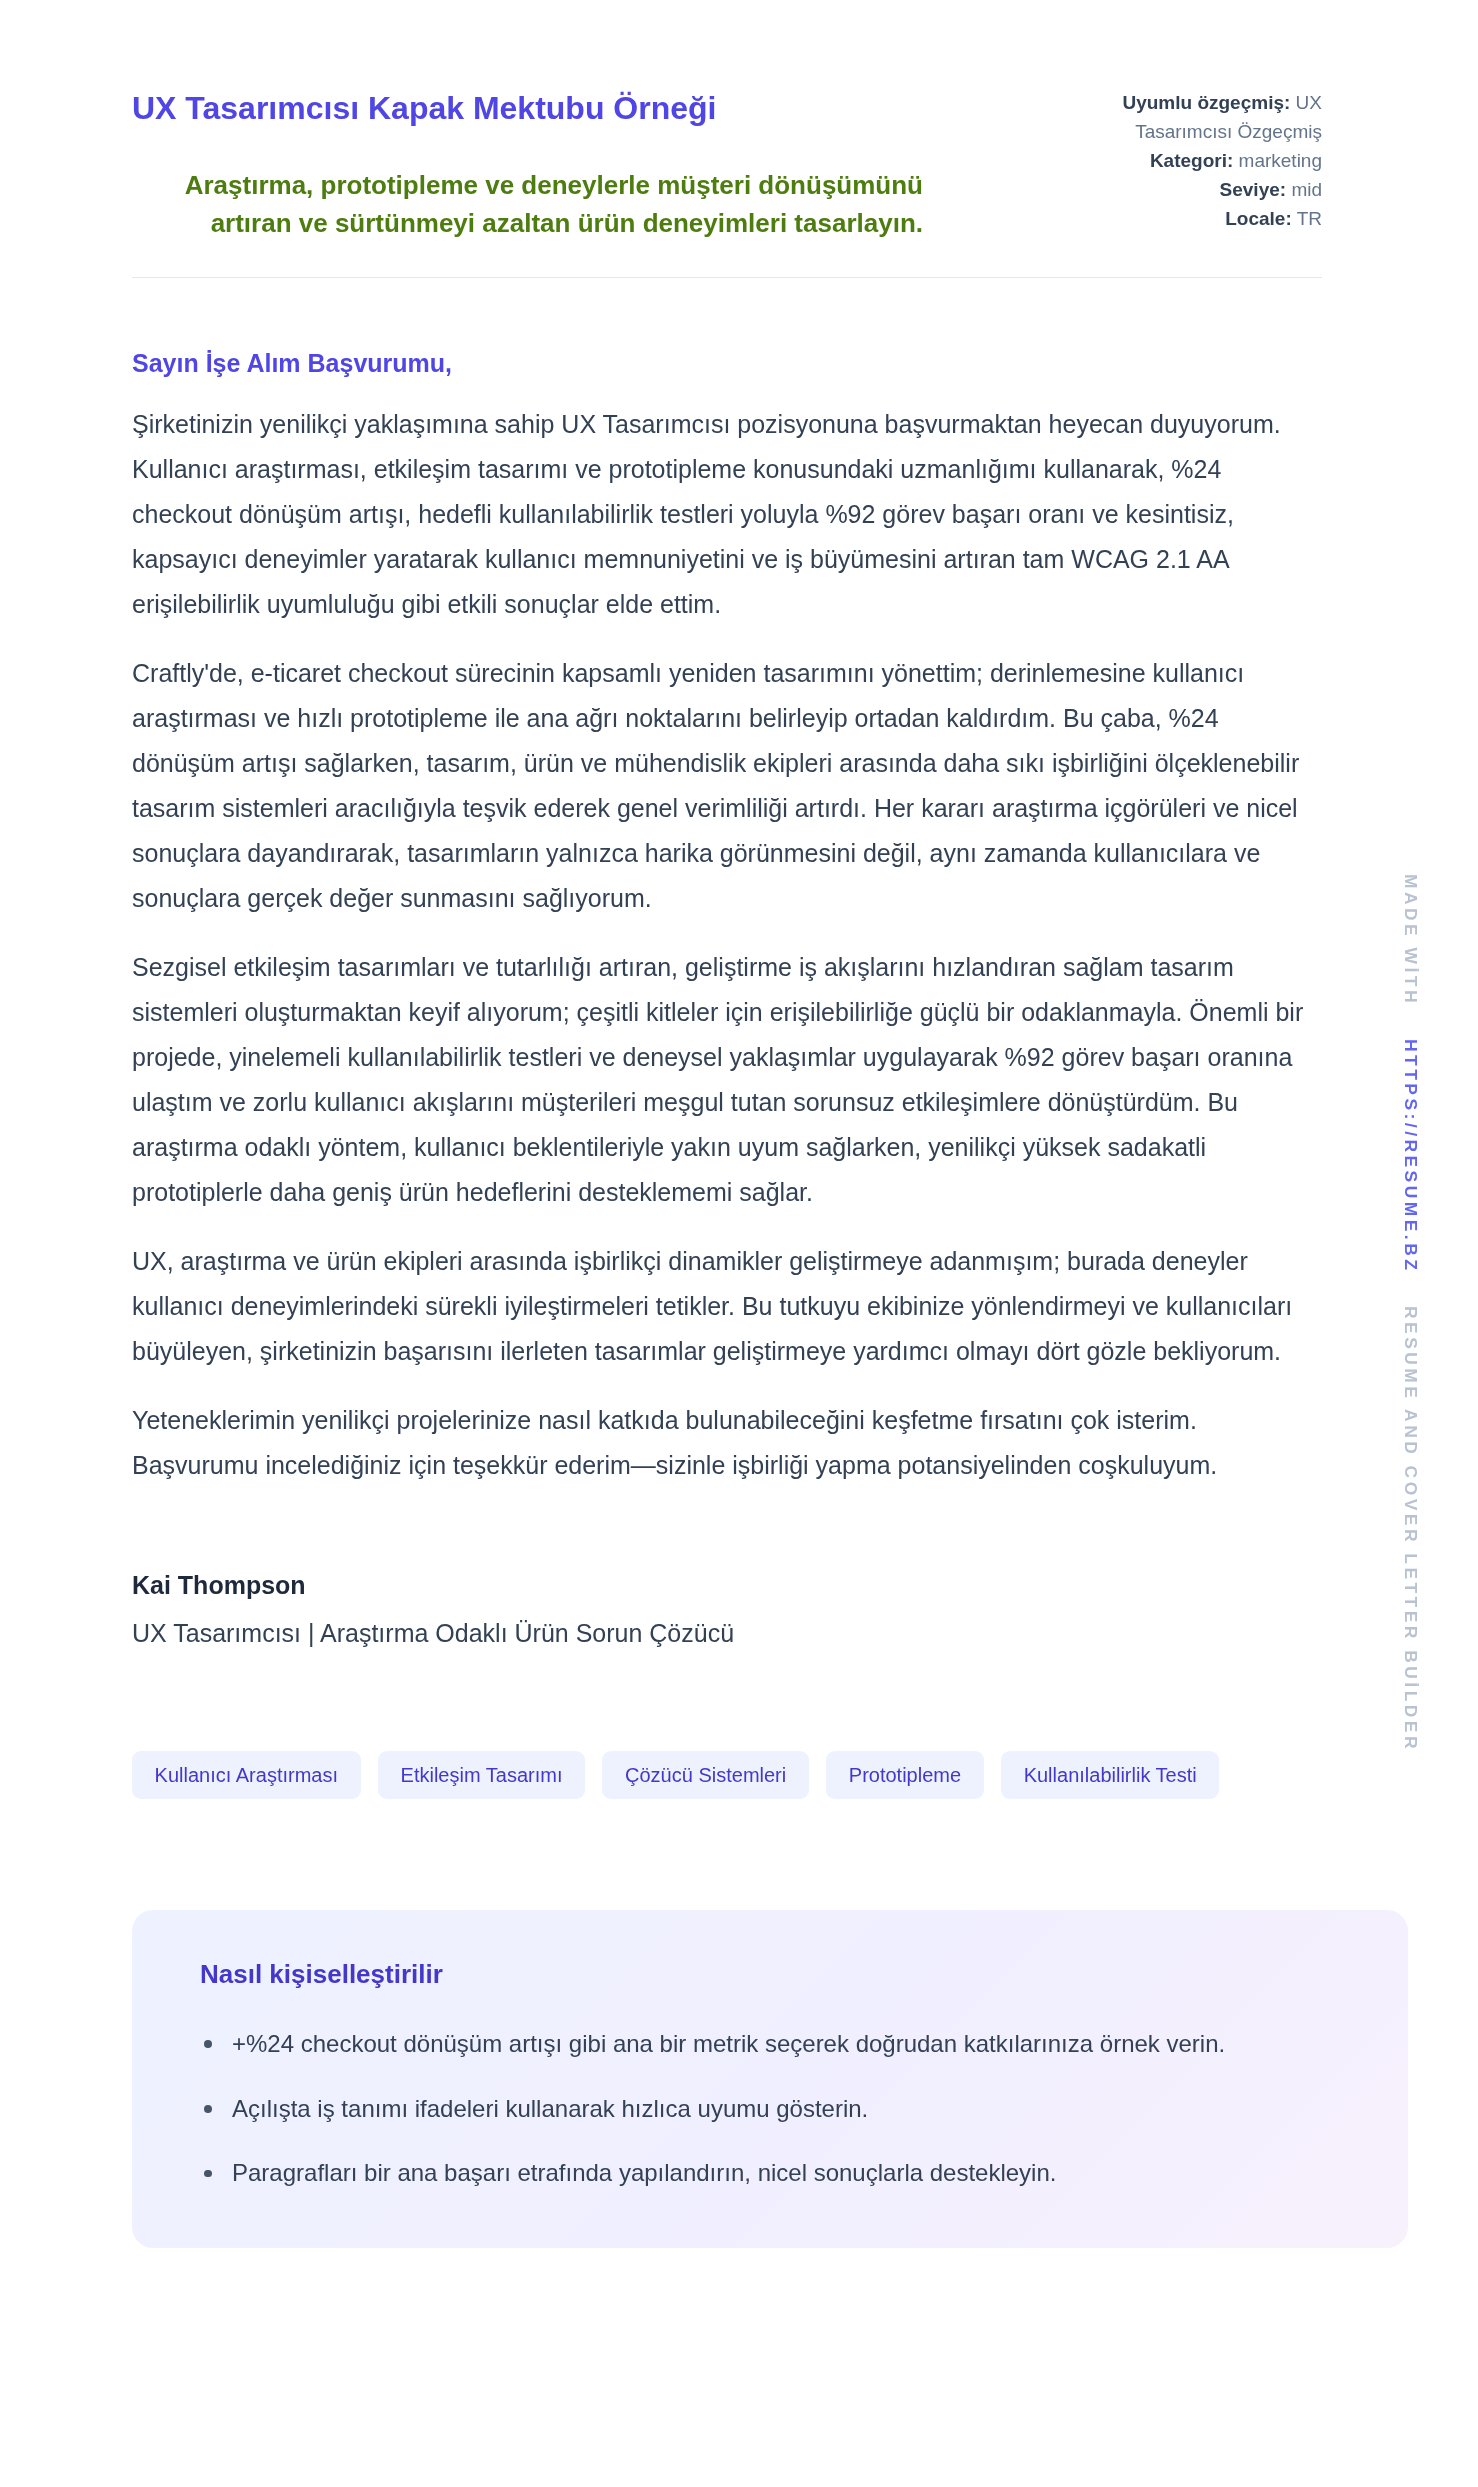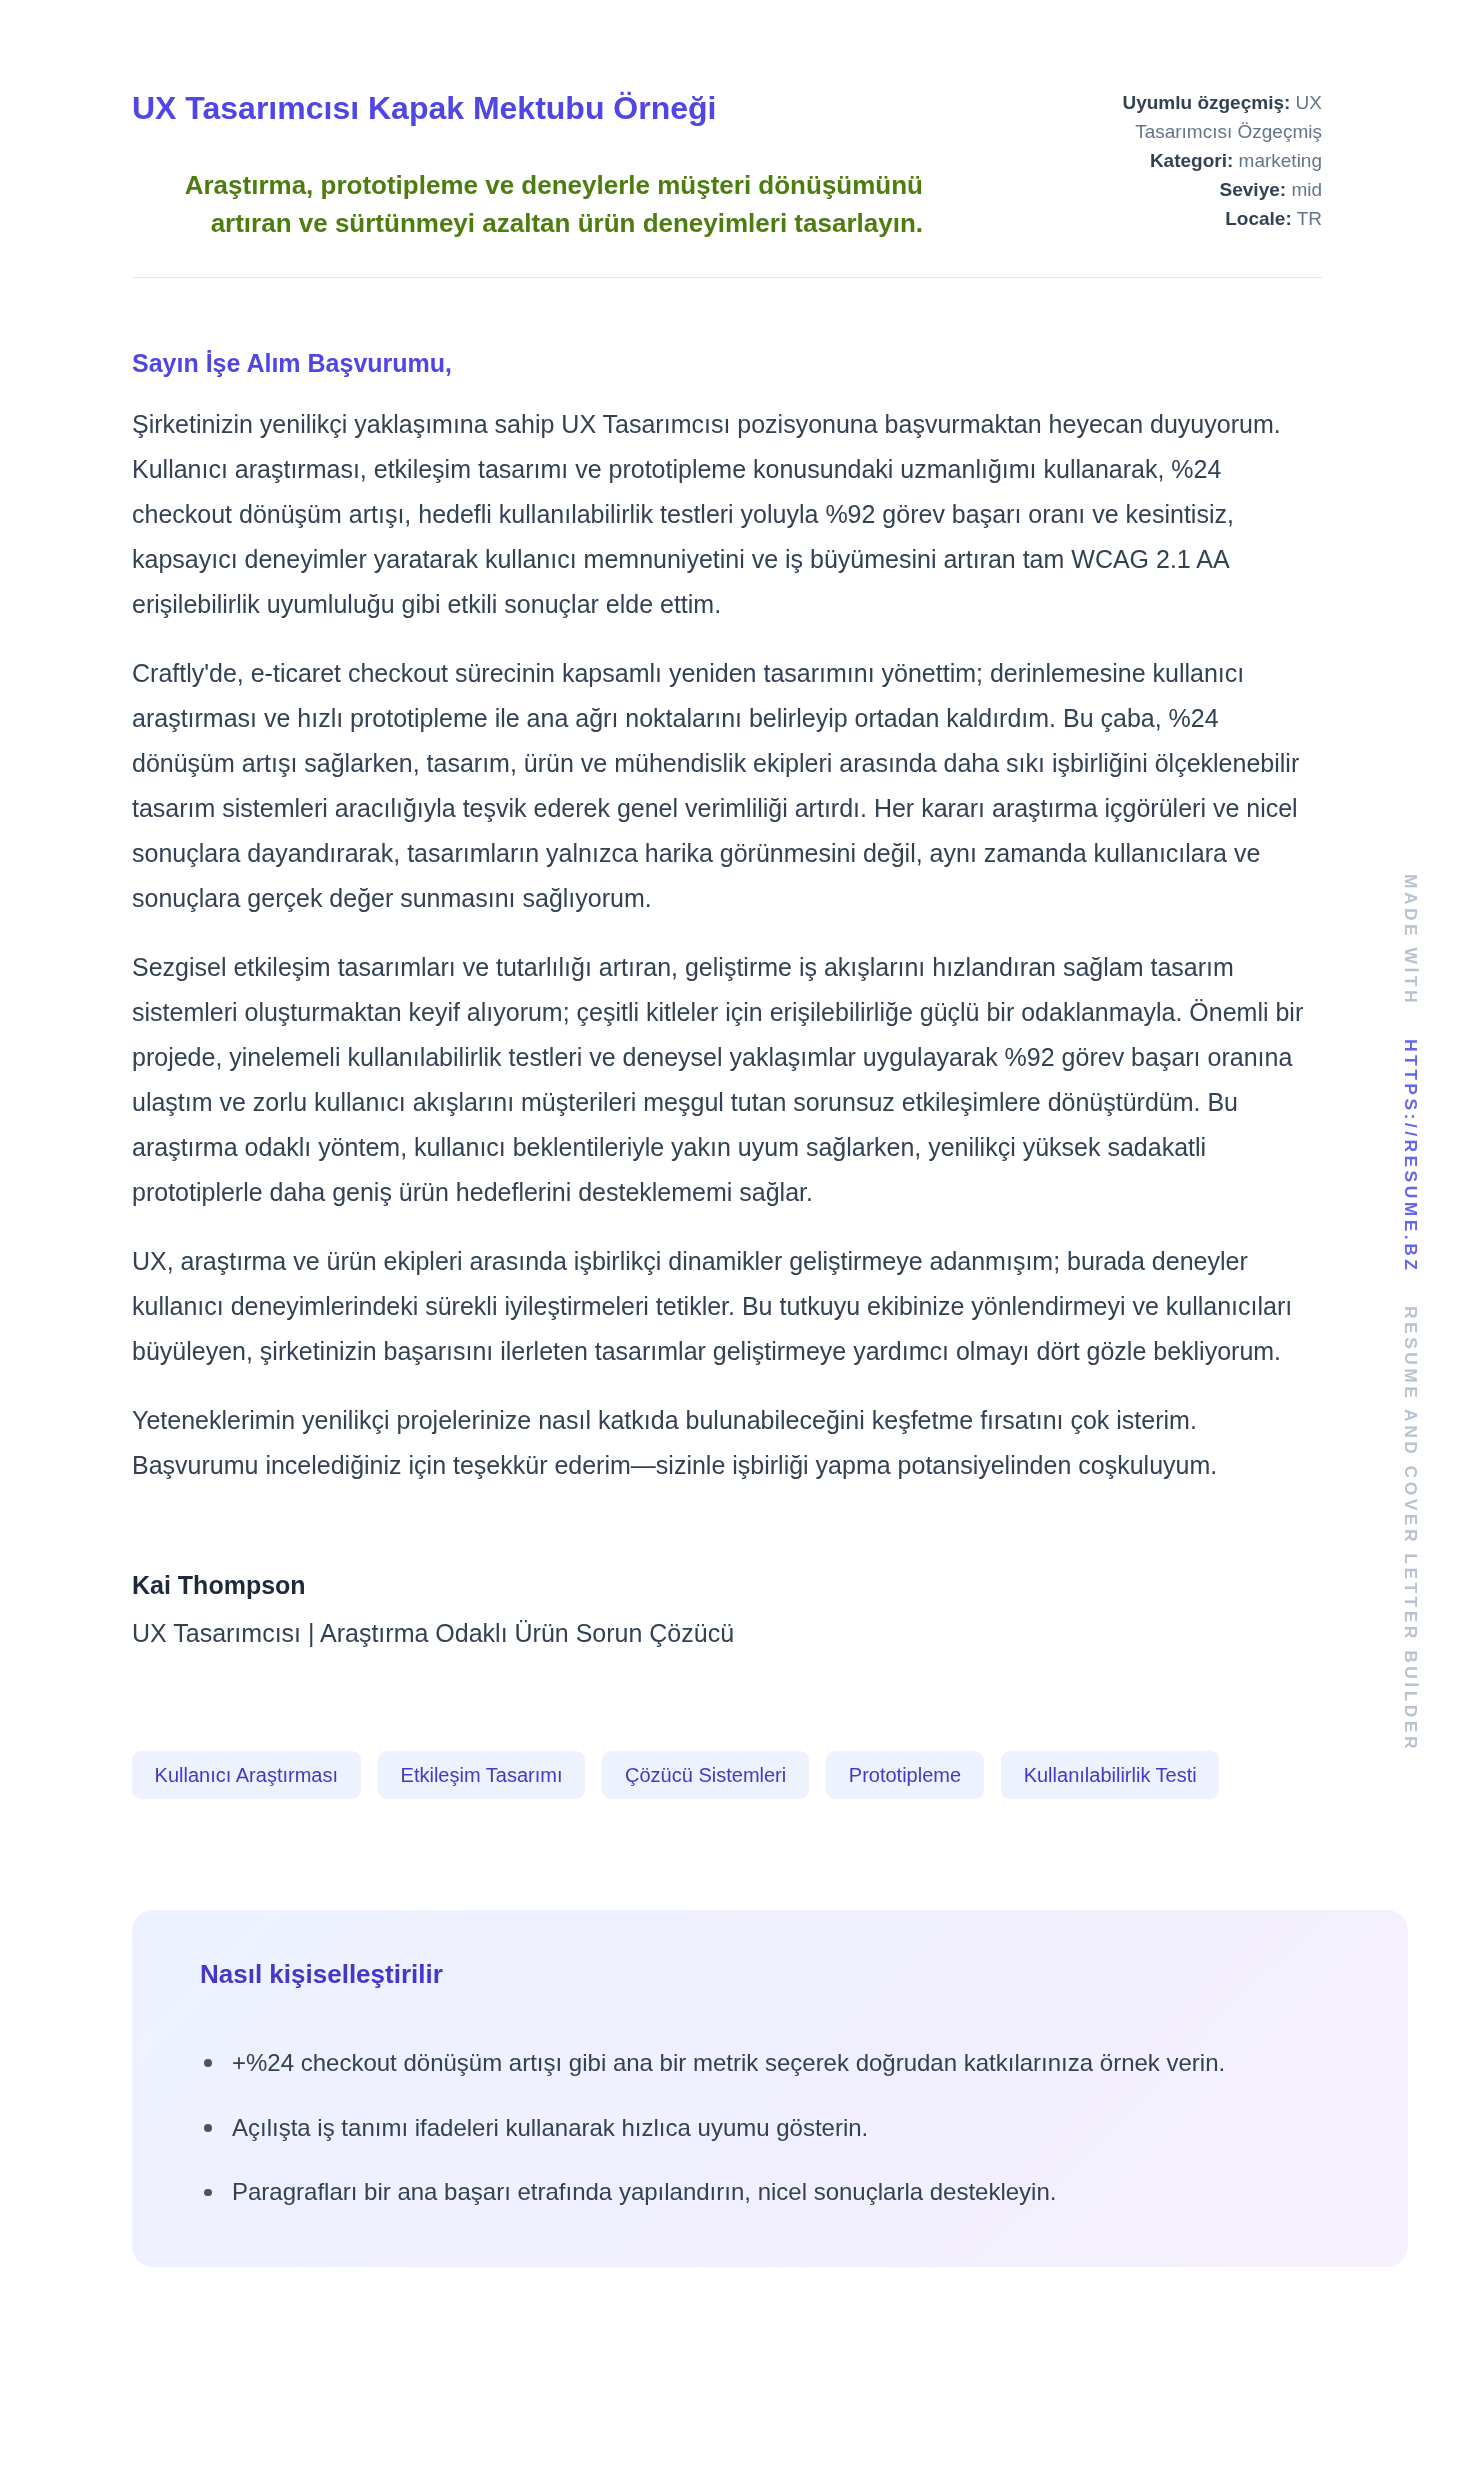--- a/index.html
+++ b/index.html
@@ -107,21 +107,21 @@
     background: linear-gradient(135deg, #eef2ff 0%, #f1efff 55%, #f7f1fc 100%);
     padding: 49px 44px 54px 37px;
   }
   .tips-title {
     font-size: 26px;
     font-weight: bold;
     color: #4338ca;
     margin-left: 31px;
   }
   .tips-list {
-    margin-top: 52px;
+    margin-top: 33px;
     list-style: none;
   }
   .tips-list li {
     position: relative;
     padding-left: 63px;
     font-size: 24px;
     line-height: 42px;
     color: #334155;
     margin-bottom: 22.6px;
     max-width: 1122px;

